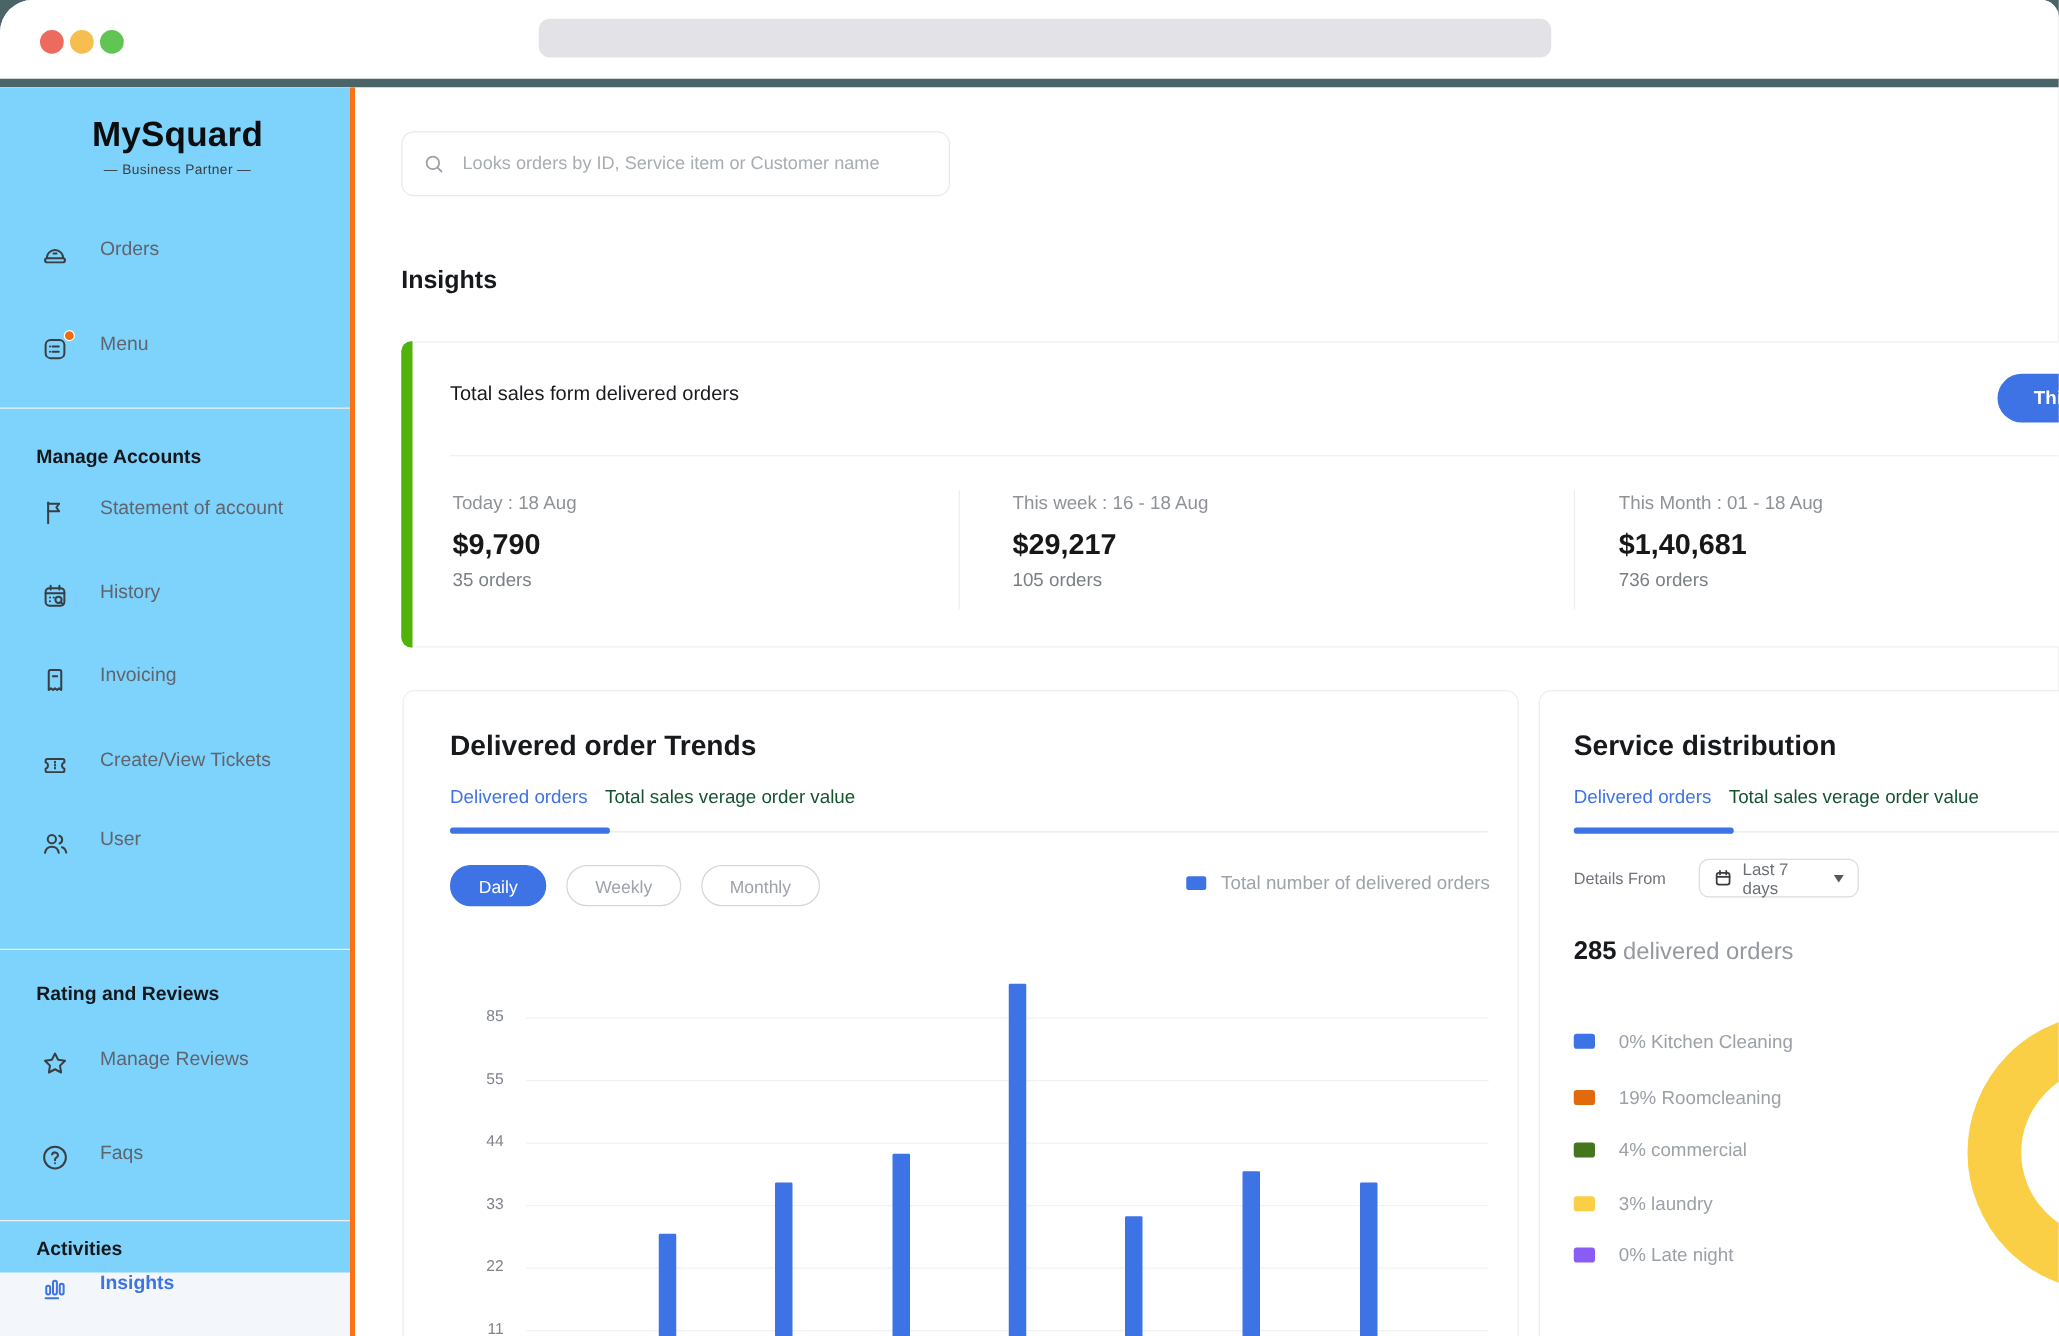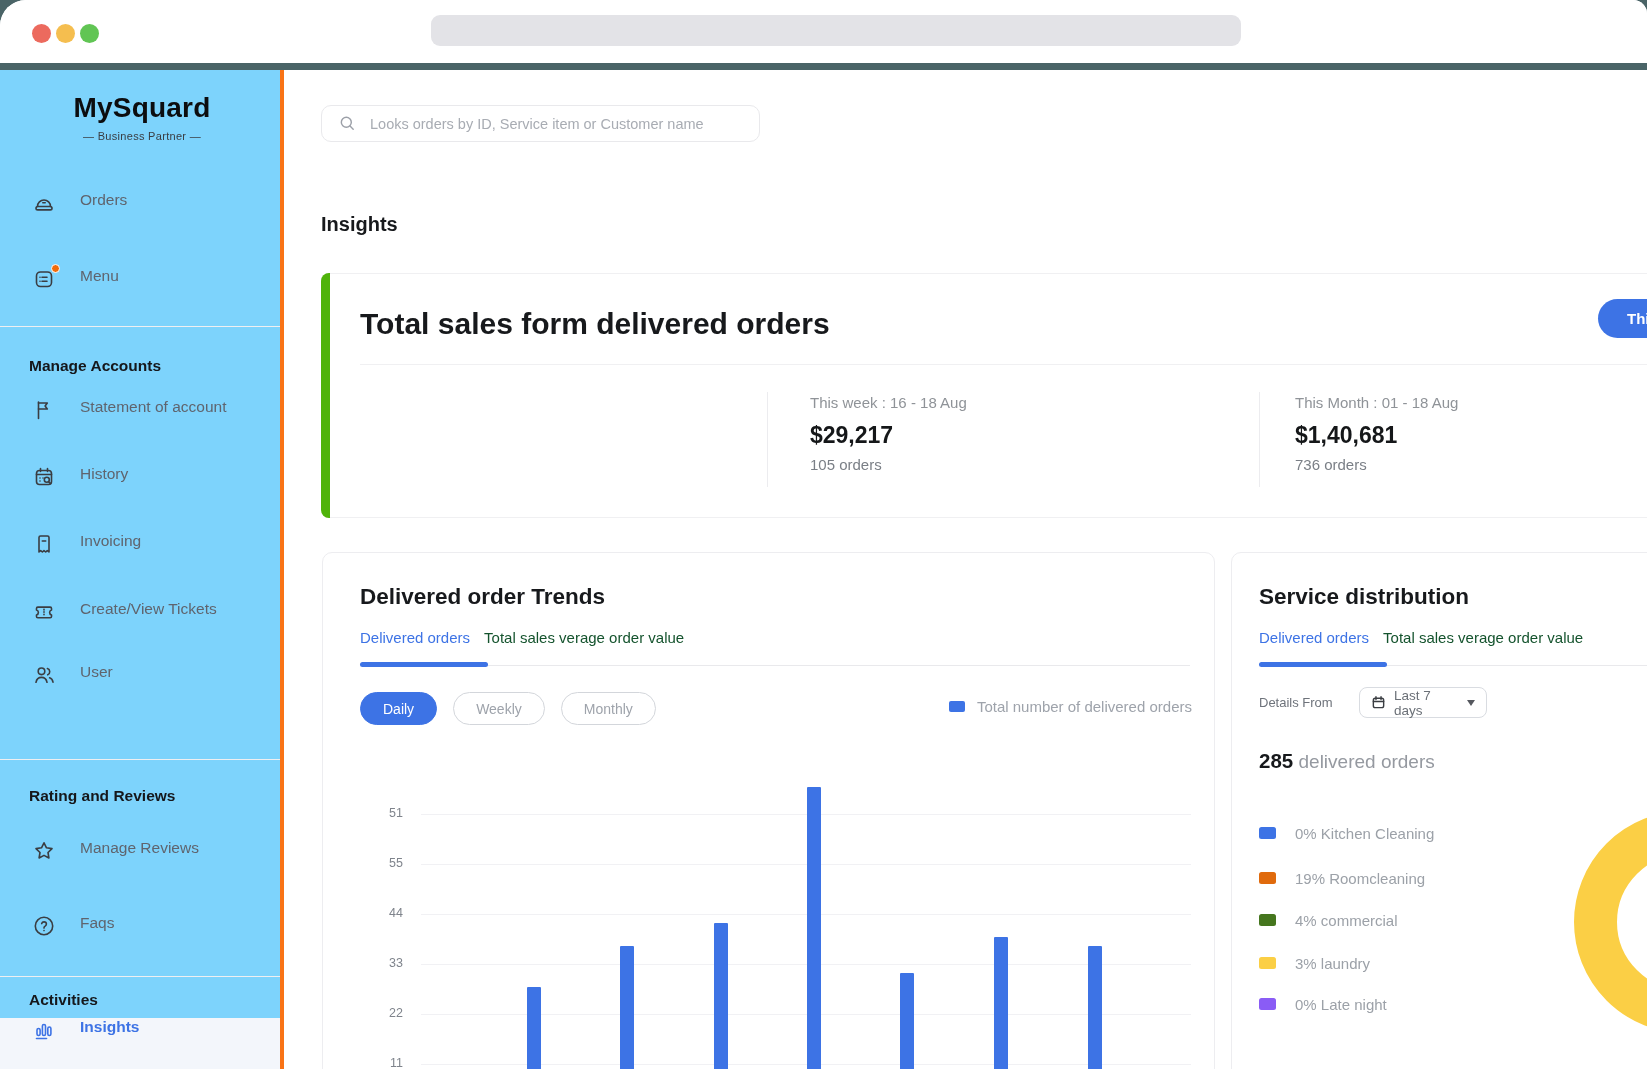--- a/index.html
+++ b/index.html
@@ -31,33 +31,33 @@
   .badge-dot { position:absolute; top:-3px; right:-4px; width:9px; height:9px; border-radius:50%; background:#F26B0A; border:1.5px solid #fff; }
   .shead { position:absolute; left:29px; font-size:15.5px; font-weight:bold; color:#15171B; }
   .sdiv { position:absolute; left:0; right:0; height:1px; background:#EFEFF1; }
   .srow.active { left:0; right:0; padding-left:32px; background:#F3F6FB; }
   .srow.active .si-label { color:#3D73E5; font-weight:bold; }
   .srow.active .si-icon svg { stroke:#3D73E5; }
 
   
   .main { position:absolute; left:285px; top:0; right:0; bottom:0; }
 
-  .searchbox { position:absolute; left:36px; top:35px; width:439px; height:37px; border:1px solid #E9E9EC; border-radius:10px; display:flex; align-items:center; gap:13px; padding:0 16px; background:#fff; }
+  .searchbox { position:absolute; left:36px; top:35px; width:439px; height:52px; border:1px solid #E9E9EC; border-radius:10px; display:flex; align-items:center; gap:13px; padding:0 16px; background:#fff; }
   .searchbox svg { width:19px; height:19px; stroke:#9CA0A8; fill:none; stroke-width:1.8; stroke-linecap:round; }
   .searchbox input { border:0; outline:0; flex:1; font-size:14.5px; font-family:"Liberation Sans", sans-serif; color:#3A3D42; background:transparent; }
   .searchbox input::placeholder { color:#A8ACB3; }
 
   .page-title { position:absolute; left:36px; top:143px; font-size:20px; font-weight:bold; color:#17191C; }
 
   .card { background:#fff; border:1px solid #EDEDF0; position:absolute; }
 
   
   .sales-card { left:36px; top:203px; width:1380px; height:245px; border-radius:8px; border-color:#F0F0F2; }
   .green-bar { position:absolute; left:-1px; top:-1px; bottom:-1px; width:9px; background:#4FB30A; border-radius:8px 0 0 8px; }
-  .sales-title { position:absolute; left:38px; top:33px; font-size:30px; font-weight:bold; color:#17191C; }
+  .sales-title { position:absolute; left:38px; top:33px; font-size:16px; font-weight:normal; color:#17191C; }
   .sales-div { position:absolute; left:38px; right:0; top:90px; height:1px; background:#F0F0F2; }
   .stat-col { position:absolute; top:120px; }
   .stat-period { font-size:15px; color:#8F9398; line-height:18px; }
   .stat-amount { margin-top:8px; font-size:23px; font-weight:bold; color:#151719; line-height:30px; }
   .stat-orders { margin-top:6px; font-size:15px; color:#7A7F86; line-height:18px; }
   .stat-vdiv { position:absolute; top:118px; height:95px; width:1px; background:#ECECEF; }
   .this-btn { position:absolute; left:1276px; top:25px; width:104px; height:39px; border:0; border-radius:20px; background:#3D73E5; color:#fff; font-size:15px; font-weight:bold; font-family:"Liberation Sans", sans-serif; text-align:left; padding-left:29px; cursor:pointer; }
 
   
   .card-title { position:absolute; left:37px; top:31px; font-size:22.5px; font-weight:bold; color:#17191C; }
@@ -249,20 +249,25 @@
       </div>
 
       <h2 class="page-title">Insights</h2>
 
       <section class="card sales-card">
         <div class="green-bar"></div>
         <h3 class="sales-title">Total sales form delivered orders</h3>
         <button class="this-btn">This</button>
         <div class="sales-div"></div>
 
+        <div class="stat-col" style="left:40px">
+          <div class="stat-period">Today : 18 Aug</div>
+          <div class="stat-amount">$9,790</div>
+          <div class="stat-orders">35 orders</div>
+        </div>
         <div class="stat-vdiv" style="left:445px"></div>
         <div class="stat-col" style="left:488px">
           <div class="stat-period">This week : 16 - 18 Aug</div>
           <div class="stat-amount">$29,217</div>
           <div class="stat-orders">105 orders</div>
         </div>
         <div class="stat-vdiv" style="left:937px"></div>
         <div class="stat-col" style="left:973px">
           <div class="stat-period">This Month : 01 - 18 Aug</div>
           <div class="stat-amount">$1,40,681</div>
@@ -295,21 +300,21 @@
             <div class="ytick" style="top: 275px; width: 62px;">11</div>
             <div class="gridline" style="top: 233px; left: 80px; width: 770px;"></div>
             <div class="ytick" style="top: 225px; width: 62px;">22</div>
             <div class="gridline" style="top: 183px; left: 80px; width: 770px;"></div>
             <div class="ytick" style="top: 175px; width: 62px;">33</div>
             <div class="gridline" style="top: 133px; left: 80px; width: 770px;"></div>
             <div class="ytick" style="top: 125px; width: 62px;">44</div>
             <div class="gridline" style="top: 83px; left: 80px; width: 770px;"></div>
             <div class="ytick" style="top: 75px; width: 62px;">55</div>
             <div class="gridline" style="top: 33px; left: 80px; width: 770px;"></div>
-            <div class="ytick" style="top: 25px; width: 62px;">51</div>
+            <div class="ytick" style="top: 25px; width: 62px;">85</div>
             <div class="bar" style="left: 186px; top: 205.727px; height: 127.273px; background: rgb(61, 115, 229);"></div>
             <div class="bar" style="left: 279px; top: 164.818px; height: 168.182px; background: rgb(61, 115, 229);"></div>
             <div class="bar" style="left: 373px; top: 142.091px; height: 190.909px; background: rgb(61, 115, 229);"></div>
             <div class="bar" style="left: 466px; top: 5.72727px; height: 327.273px; background: rgb(61, 115, 229);"></div>
             <div class="bar" style="left: 559px; top: 192.091px; height: 140.909px; background: rgb(61, 115, 229);"></div>
             <div class="bar" style="left: 653px; top: 155.727px; height: 177.273px; background: rgb(61, 115, 229);"></div>
             <div class="bar" style="left: 747px; top: 164.818px; height: 168.182px; background: rgb(61, 115, 229);"></div>
           </div>
       </section>
 

